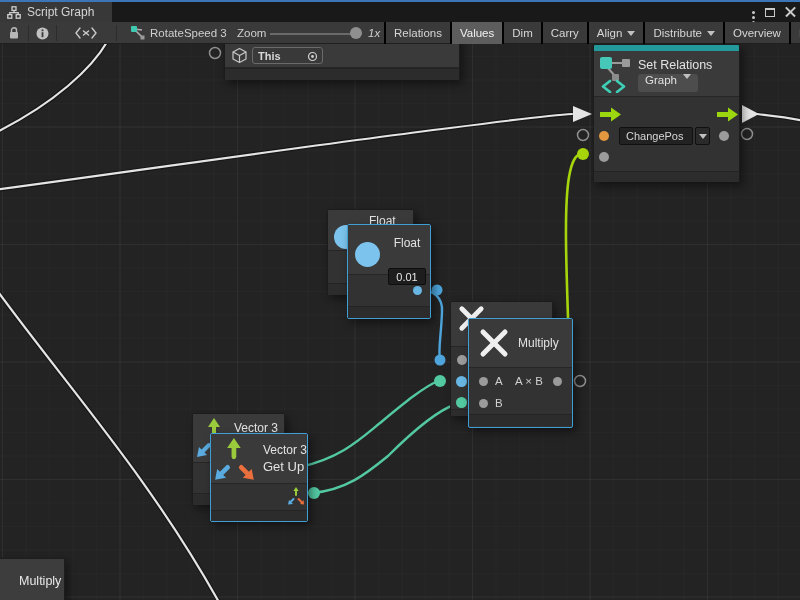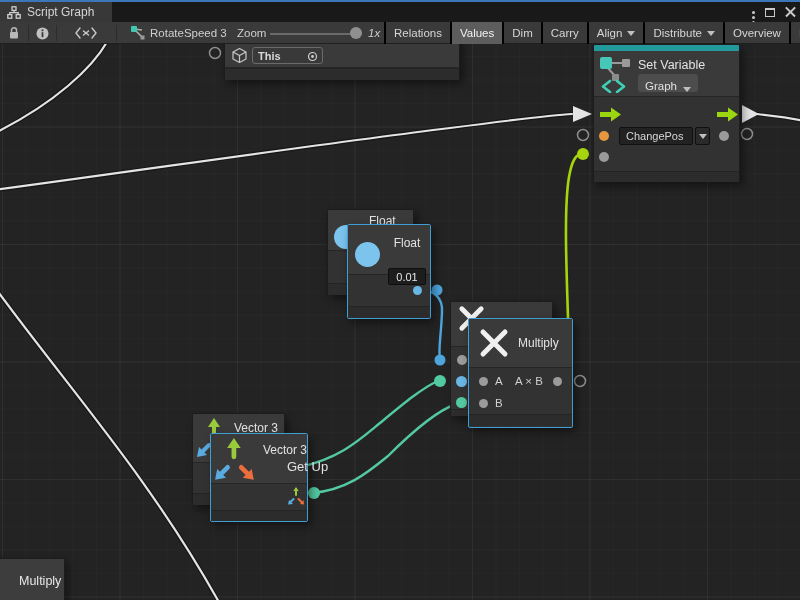--- a/index.html
+++ b/index.html
@@ -54,21 +54,21 @@
   .dot{position:absolute;border-radius:50%;}
   .ntitle{position:absolute;font-size:12px;color:#e2e2e2;white-space:nowrap;}
   .plabel{position:absolute;font-size:11.5px;color:#cfcfcf;white-space:nowrap;}
   .valuebox{position:absolute;background:#1d1d1d;border:1px solid #0e0e0e;border-radius:2px;
             color:#e6e6e6;font-size:11px;display:flex;align-items:center;justify-content:center;}
   .dropfield{position:absolute;background:#222;border:1px solid #101010;border-radius:2px;
              color:#d6d6d6;font-size:11px;display:flex;align-items:center;padding:0 6px;}
   .dropbtn{position:absolute;background:#2a2a2a;border:1px solid #101010;border-radius:2px;
            display:flex;align-items:center;justify-content:center;}
   .pill{position:absolute;background:#4d4d4d;border-radius:3px;color:#e0e0e0;font-size:11.5px;
-        display:flex;align-items:flex-end;gap:6px;padding:0 7px;}
+        display:flex;align-items:flex-start;gap:6px;padding:0 7px;}
   .objfield{position:absolute;background:#393939;border:1px solid #6a6a6a;border-radius:3px;
             color:#d8d8d8;font-size:11px;display:flex;align-items:center;padding:0 5px;}
   .stripe{position:absolute;left:0;right:0;top:0;height:6px;background:#23999b;border-radius:1px 1px 0 0;}
   .cornernode{position:absolute;background:#3d3d3d;border:1px solid #1d1d1d;
               box-shadow:3px 3px 8px rgba(0,0,0,.4);z-index:3;color:#e8e8e8;font-size:12.5px;}
 </style>
 </head>
 <body>
 
 <div class="canvas"></div>
@@ -136,21 +136,21 @@
   <div class="sect nfoot" style="top:126px;height:11px;"></div>
   <svg class="abs" style="left:4px;top:10px;" width="36" height="38" viewBox="0 0 36 38">
     <line x1="11" y1="8" x2="26" y2="8" stroke="#9a9a9a" stroke-width="2"></line>
     <line x1="9" y1="12" x2="17" y2="21" stroke="#9a9a9a" stroke-width="2"></line>
     <rect x="24" y="4" width="8" height="8" rx="1" fill="#9a9a9a"></rect>
     <rect x="14" y="19" width="7" height="7" rx="1" fill="#8b8b8b"></rect>
     <rect x="2" y="2" width="12" height="12" rx="2" fill="#45c8b8"></rect>
     <polyline points="12,26 5,31.5 12,37" fill="none" stroke="#3fd0b8" stroke-width="2.6" stroke-linecap="round" stroke-linejoin="round"></polyline>
     <polyline points="19,26 26,31.5 19,37" fill="none" stroke="#3fd0b8" stroke-width="2.6" stroke-linecap="round" stroke-linejoin="round"></polyline>
   </svg>
-  <div class="ntitle" style="left:44px;top:13px;font-size:12.5px;">Set Variable</div>
+  <div class="ntitle" style="left:44px;top:13px;font-size:12.5px;">Set Relations</div>
   <div class="pill" style="left:44px;top:29px;height:18px;">
     <span>Graph</span>
     <span class="caret"></span>
   </div>
 
   <svg class="abs" style="left:5px;top:62px;" width="23" height="15" viewBox="0 0 23 15">
     <path d="M1,5 h11 v-4.5 l10,7 -10,7 v-4.5 h-11 z" fill="#9bd60e"></path>
   </svg>
   <svg class="abs" style="left:122px;top:62px;" width="23" height="15" viewBox="0 0 23 15">
     <path d="M1,5 h11 v-4.5 l10,7 -10,7 v-4.5 h-11 z" fill="#9bd60e"></path>
@@ -247,21 +247,21 @@
     <g stroke-linecap="round">
       <line x1="20" y1="19" x2="20" y2="9" stroke="#9acb3c" stroke-width="4.5"></line>
       <polygon points="20,1 26.5,10.5 13.5,10.5" fill="#9acb3c"></polygon>
       <line x1="14" y1="29" x2="7" y2="36" stroke="#5aabdf" stroke-width="4.5"></line>
       <polygon points="2,41 4,30.5 12.5,39" fill="#5aabdf"></polygon>
       <line x1="27" y1="29" x2="34" y2="36" stroke="#ea6f3d" stroke-width="4.5"></line>
       <polygon points="39,41 28.5,39 37,30.5" fill="#ea6f3d"></polygon>
     </g>
   </svg>
   <div class="ntitle" style="left:52px;top:9px;">Vector 3</div>
-  <div class="ntitle" style="left:52px;top:25px;font-size:13px;margin-left:24px;">Get Up</div>
+  <div class="ntitle" style="left:52px;top:25px;font-size:13px;">Get Up</div>
   <svg class="abs" style="left:75px;top:52px;" width="20" height="20" viewBox="0 0 20 20">
     <g stroke-linecap="round">
       <line x1="10" y1="9" x2="10" y2="4" stroke="#9acb3c" stroke-width="2"></line>
       <polygon points="10,1 12.7,5 7.3,5" fill="#9acb3c"></polygon>
       <line x1="7.5" y1="13" x2="4.5" y2="16" stroke="#5aabdf" stroke-width="2"></line>
       <polygon points="2,18.5 3,14 7,18" fill="#5aabdf"></polygon>
       <line x1="12.5" y1="13" x2="15.5" y2="16" stroke="#ea6f3d" stroke-width="2"></line>
       <polygon points="18,18.5 14,18 17.5,14" fill="#ea6f3d"></polygon>
     </g>
   </svg>

